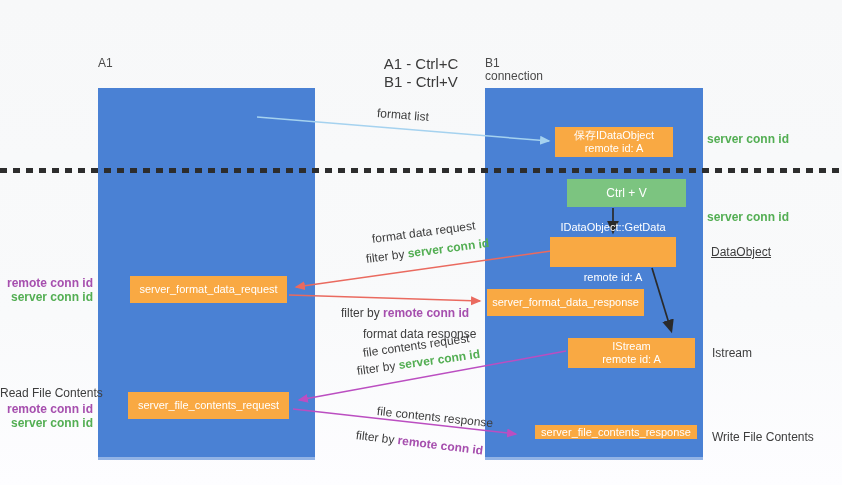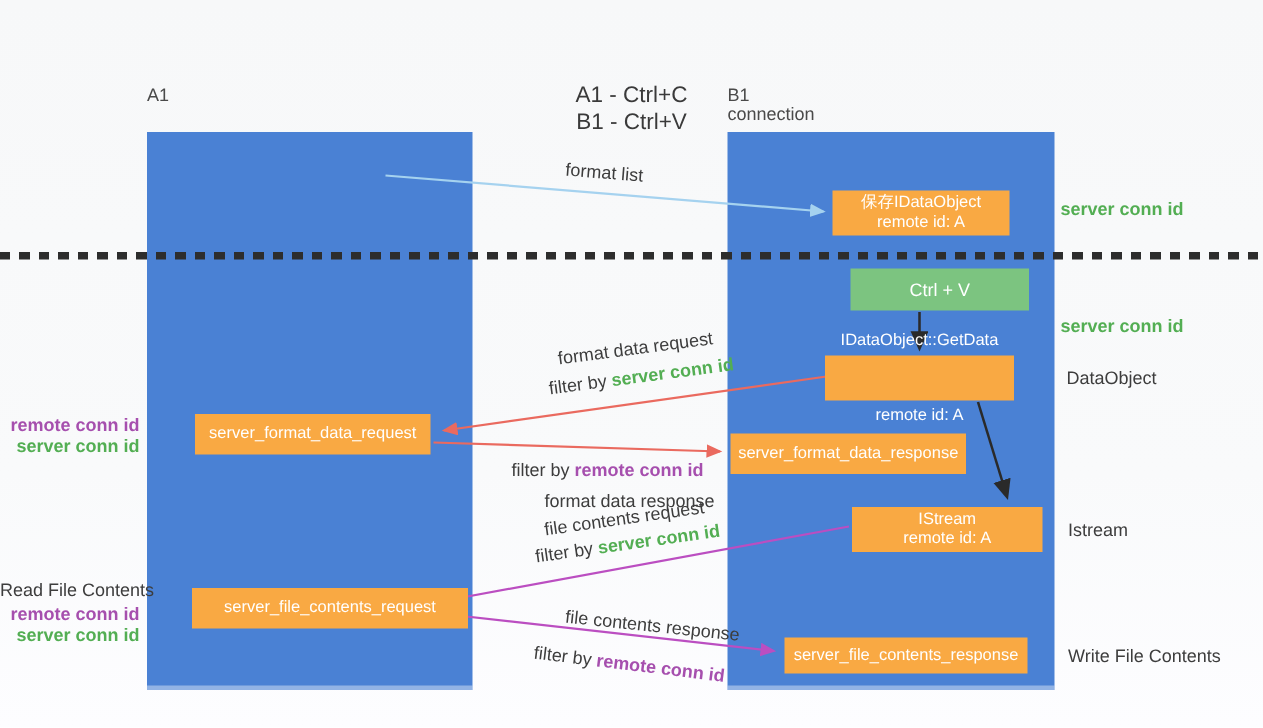--- a/index.html
+++ b/index.html
@@ -94,23 +94,23 @@
 
   <div class="node orange" style="left:487px;top:289px;width:157px;height:27px;">server_format_data_response</div>
 
   <div class="node orange" style="left:130px;top:276px;width:157px;height:27px;">server_format_data_request</div>
 
   <div class="node orange" style="left:568px;top:338px;width:127px;height:30px;">
     <div>IStream</div>
     <div>remote id: A</div>
   </div>
 
-  <div class="node orange" style="left:128px;top:392px;width:184px;height:27px;">server_file_contents_request</div>
+  <div class="node orange" style="left:128px;top:392px;width:161px;height:27px;">server_file_contents_request</div>
 
-  <div class="node orange" style="left:523px;top:425px;width:162px;height:24px;">server_file_contents_response</div>
+  <div class="node orange" style="left:535px;top:425px;width:162px;height:14px;">server_file_contents_response</div>
 
   <div class="albl r4" style="left:377px;top:106px;">format list</div>
 
   <div class="albl rm7" style="left:372px;top:232px;">format data request</div>
   <div class="albl rm7" style="left:366px;top:252px;">
     <span>filter by</span>
     <span class="g">server conn id</span>
   </div>
 
   <div class="albl" style="left:363px;top:283px;margin-top:44px;">format data response</div>
@@ -126,21 +126,21 @@
   </div>
 
   <div class="albl r6" style="left:377px;top:404px;">file contents response</div>
   <div class="albl r7" style="left:356px;top:428px;">
     <span>filter by</span>
     <span class="p">remote conn id</span>
   </div>
 
   <div class="side g" style="left:707px;top:132px;">server conn id</div>
   <div class="side g" style="left:707px;top:210px;">server conn id</div>
-  <div class="side" style="left:711px;top:245px;">DataObject</div>
+  <div class="side" style="left:711px;top:245px;text-decoration:underline;">DataObject</div>
   <div class="side" style="left:712px;top:346px;">Istream</div>
   <div class="side" style="left:712px;top:430px;">Write File Contents</div>
 
   <div class="leftcol" style="top:276px;">
     <div class="p">remote conn id</div>
     <div class="g">server conn id</div>
   </div>
 
   <div class="leftcol" style="top:386px;">Read File Contents</div>
 

